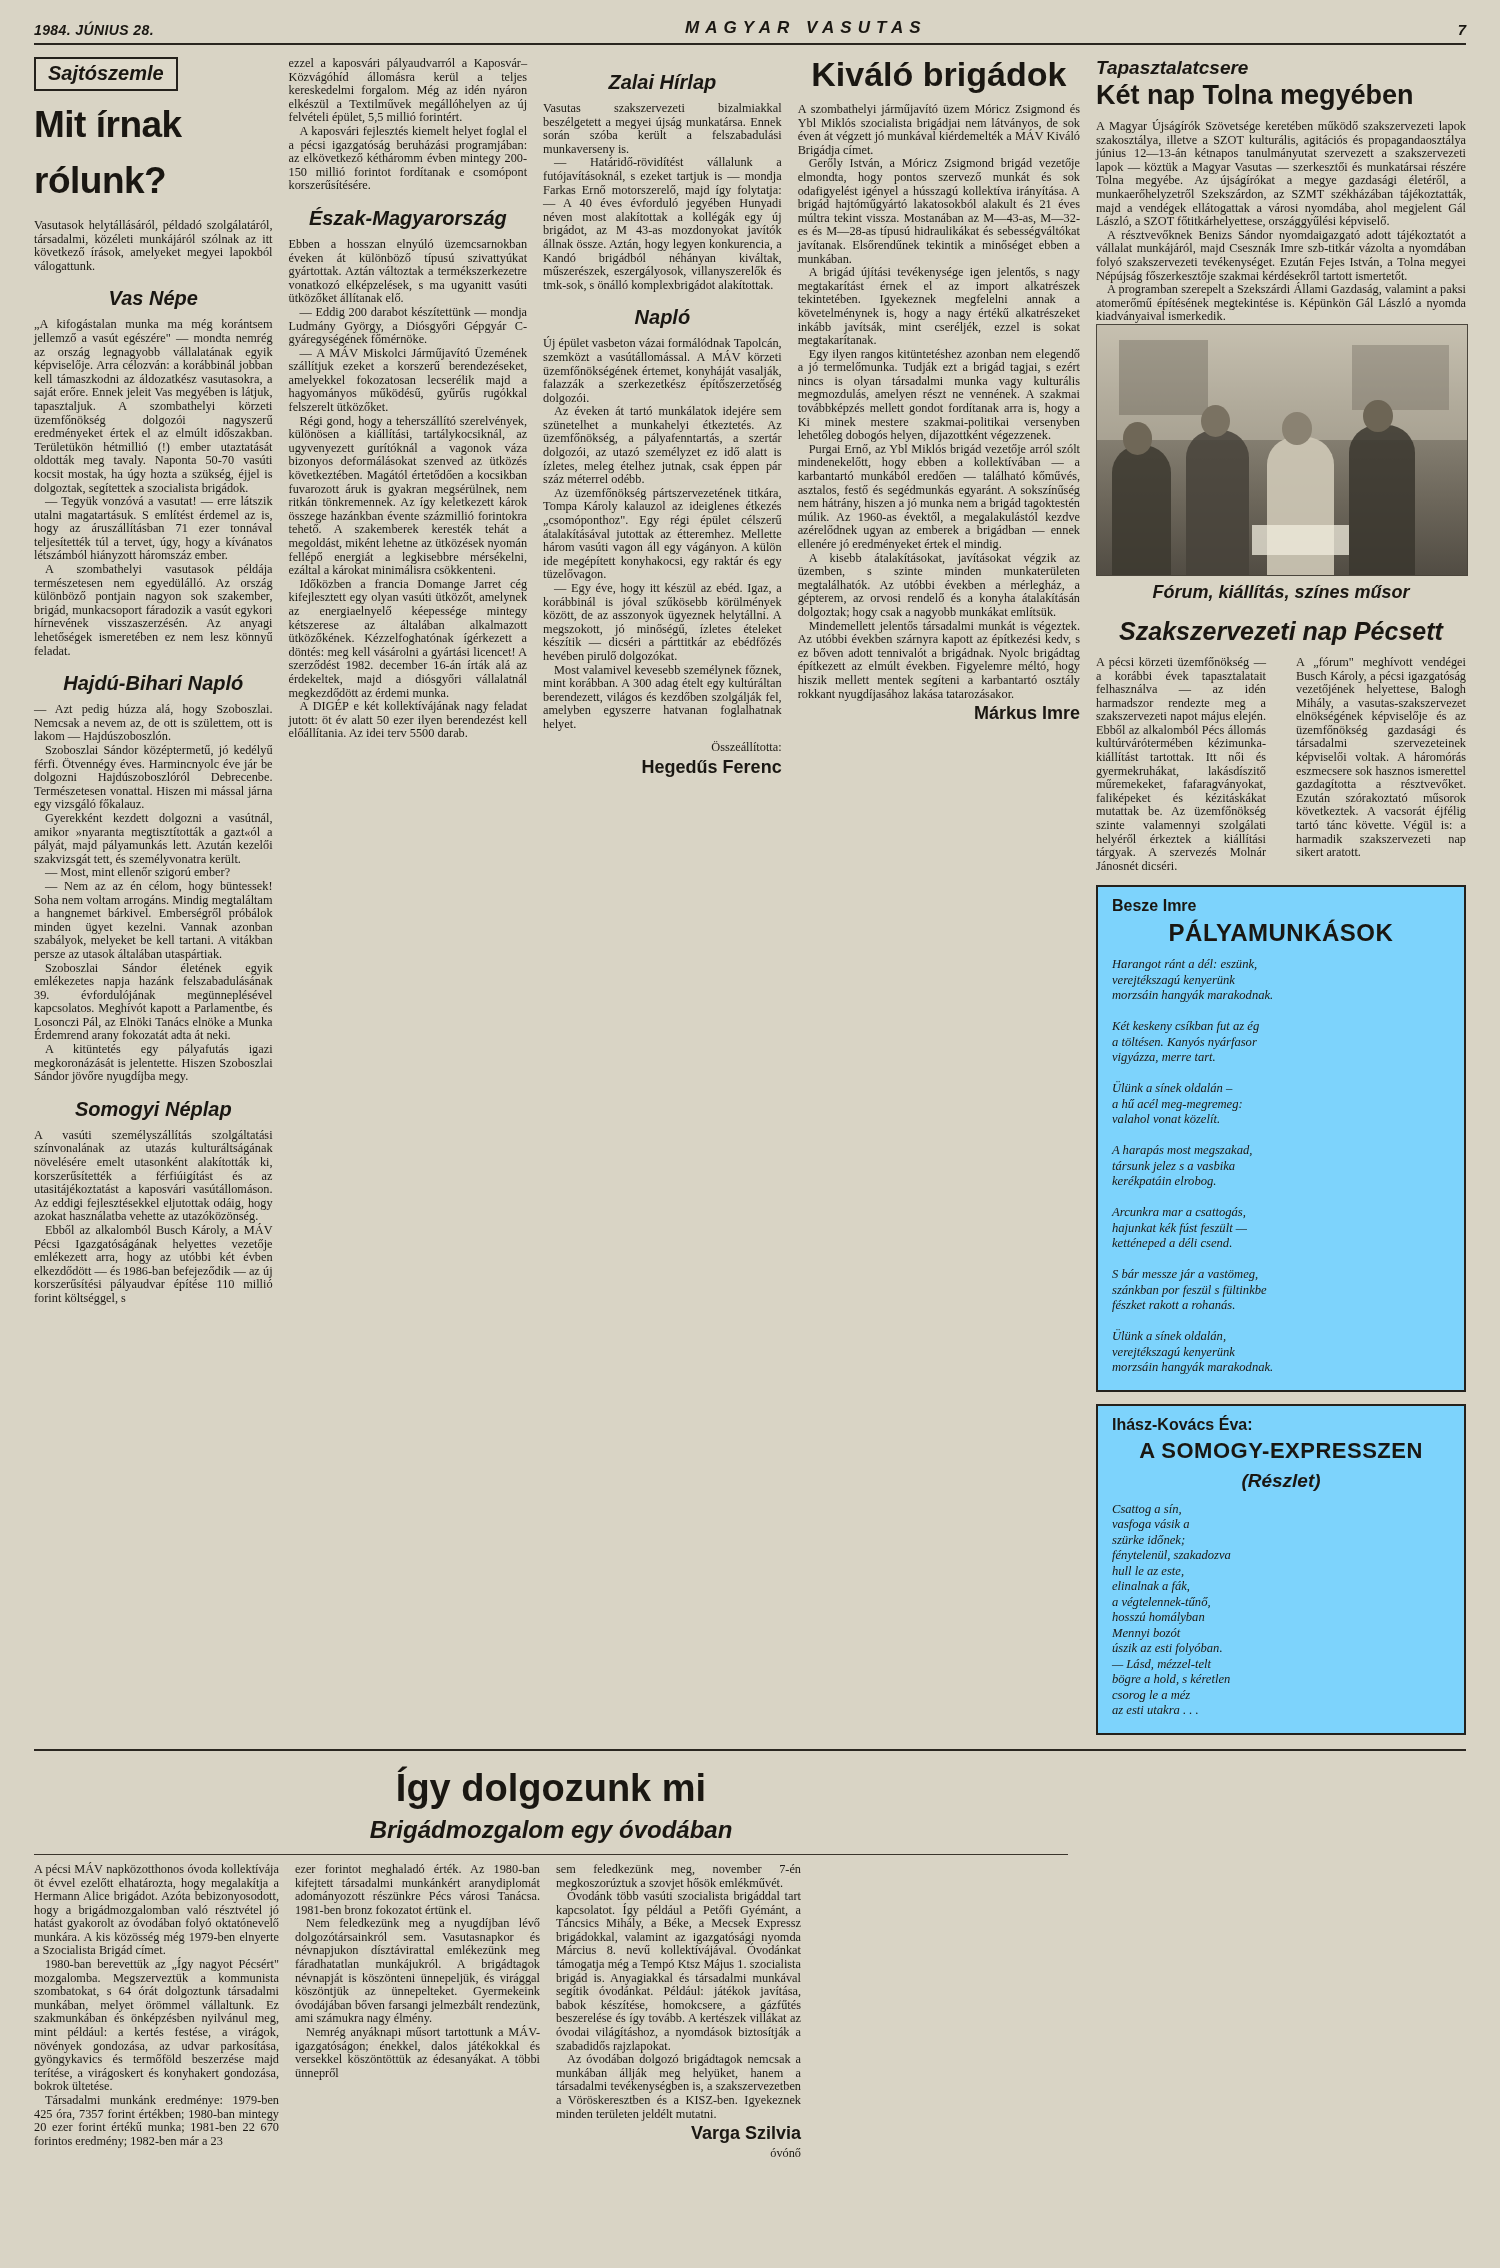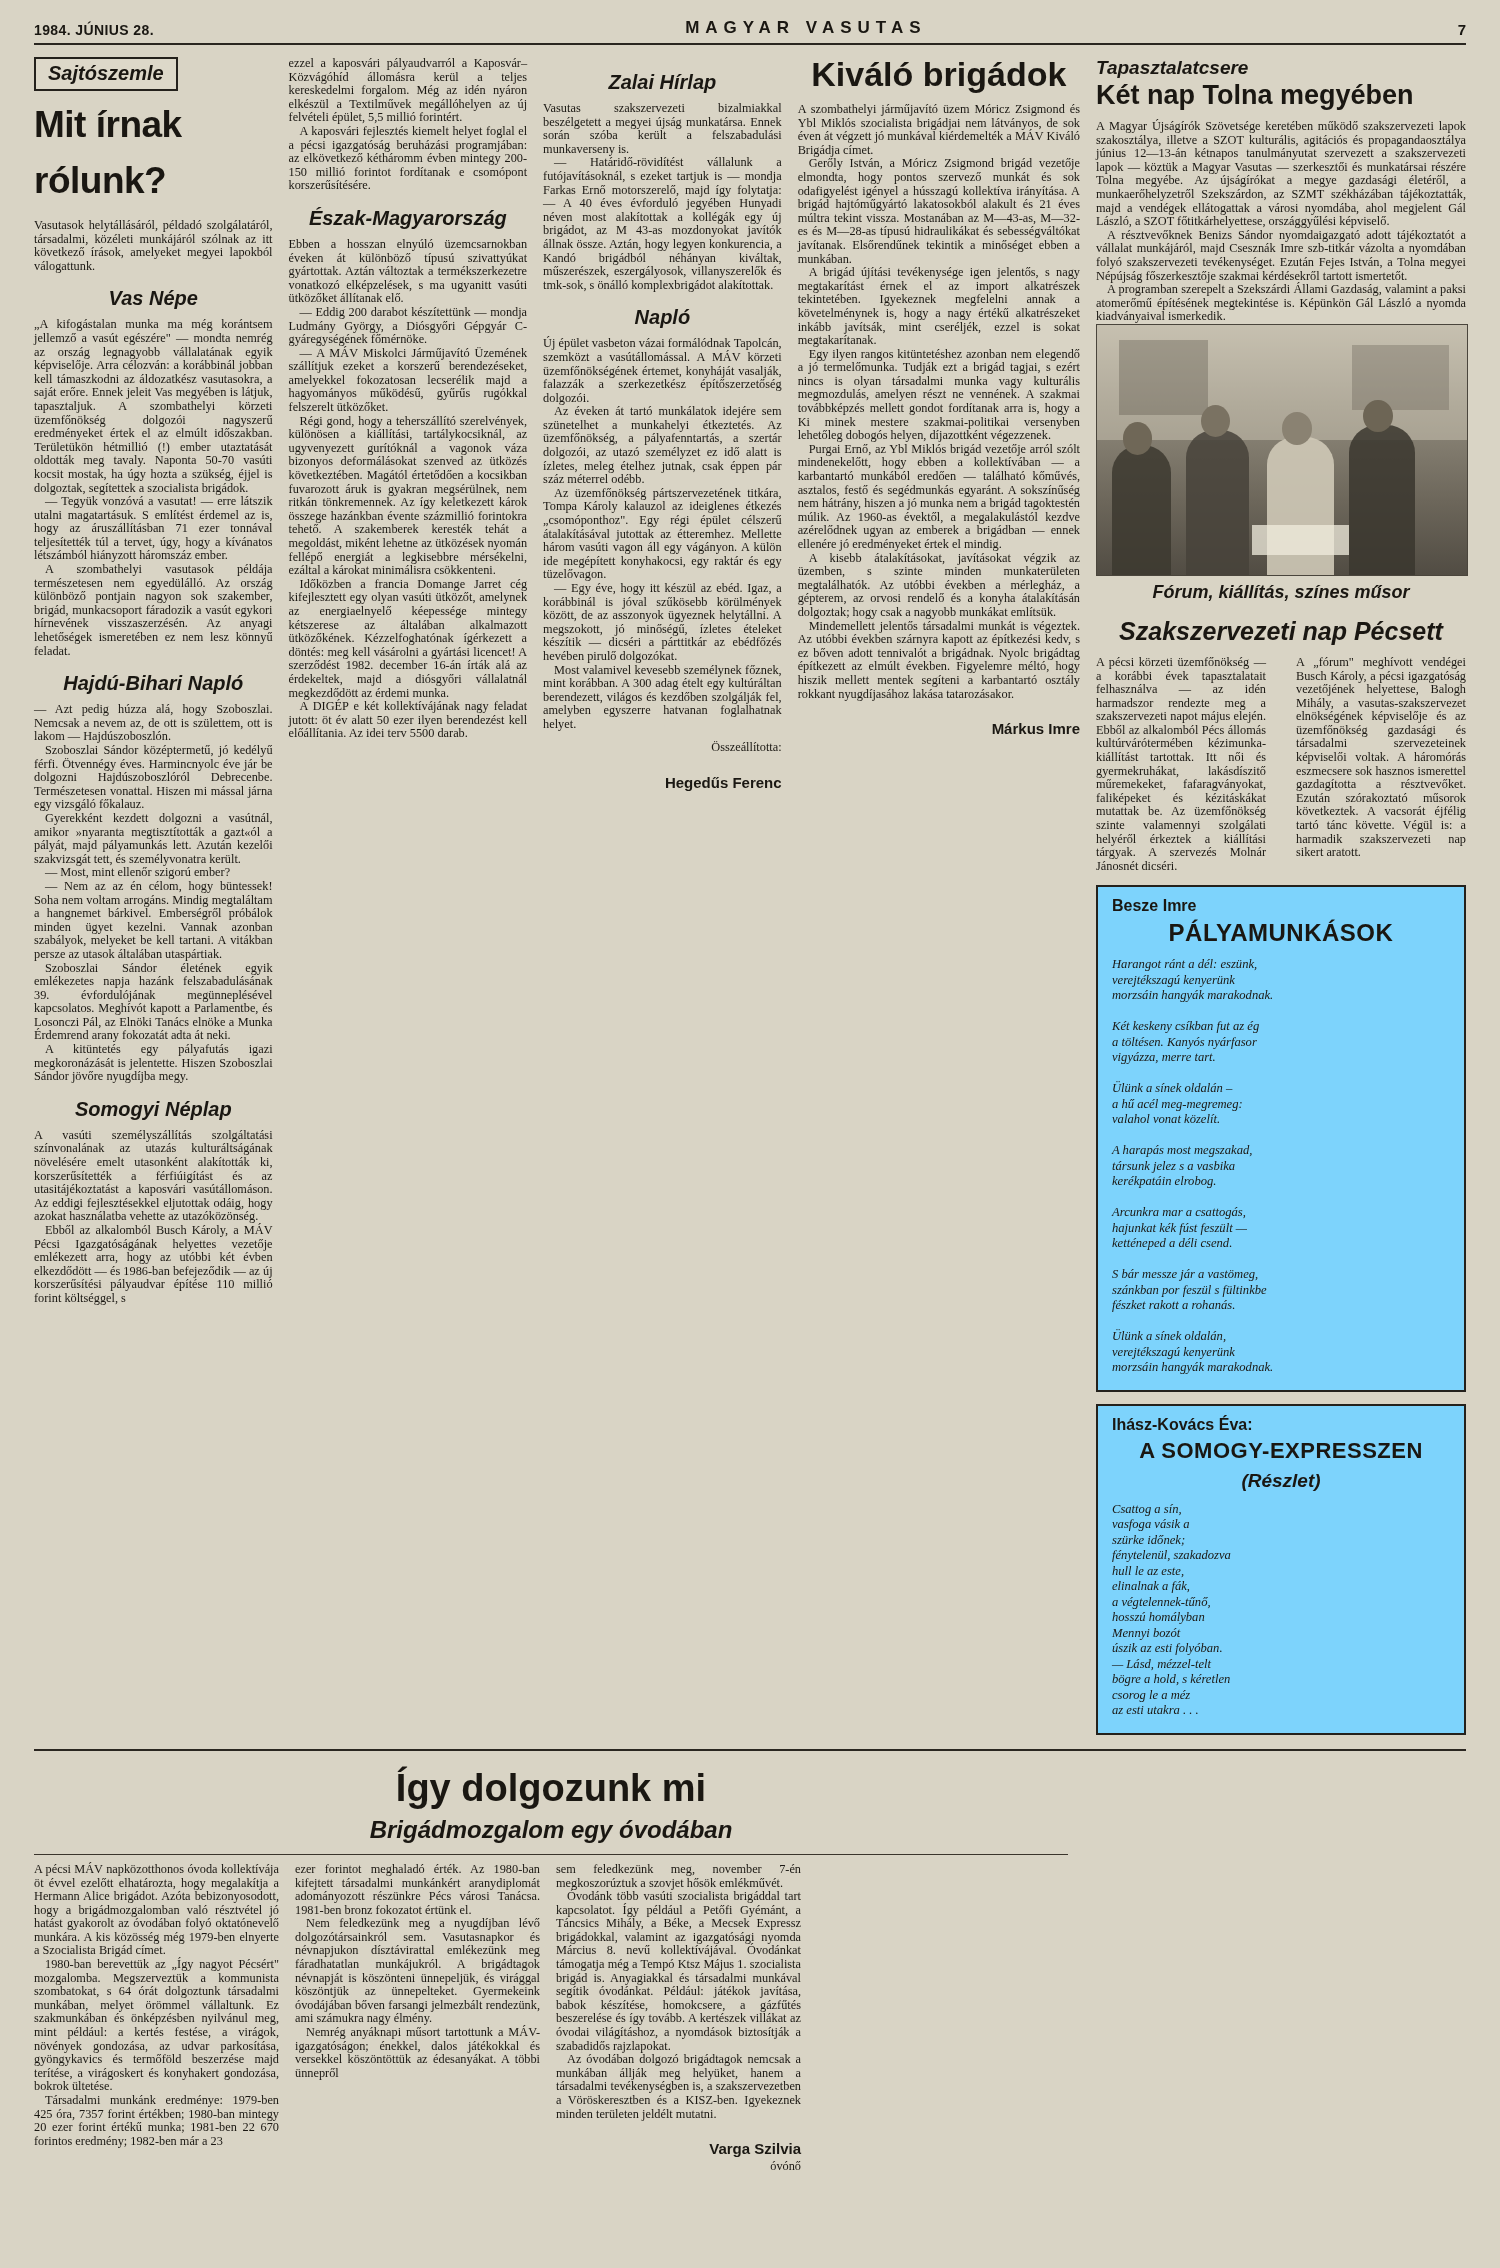--- a/index.html
+++ b/index.html
@@ -18,20 +18,21 @@
     padding:18px 34px 20px 34px;
   }
   
   .masthead{
     display:flex;
     align-items:flex-end;
     justify-content:space-between;
     border-bottom:2px solid #2a2620;
     padding-bottom:5px;
     margin-bottom:12px;
+    font-style:italic;
   }
   .masthead .date{
     font-family:"Liberation Sans", sans-serif;
     font-size:14px;
     font-weight:bold;
     letter-spacing:.4px;
   }
   .masthead .paper{
     font-family:"Liberation Sans", sans-serif;
     font-size:17px;
@@ -109,23 +110,23 @@
     font-family:"Liberation Sans", sans-serif;
     font-weight:bold;
     font-size:27px;
     line-height:29px;
     margin:0 0 10px 0;
   }
   .hr-thin{border:0;border-top:1px solid #3a352c;margin:8px 0;}
   .sig{
     font-family:"Liberation Sans", sans-serif;
     font-weight:bold;
-    font-size:15px;
+    font-size:18px;
     text-align:right;
-    margin-top:19px;
+    margin-top:2px;
   }
   .sig-small{
     font-size:12.3px;
     text-align:right;
     margin-top:2px;
   }
   .ossze{
     font-size:12.3px;
     text-align:right;
     margin-top:8px;

